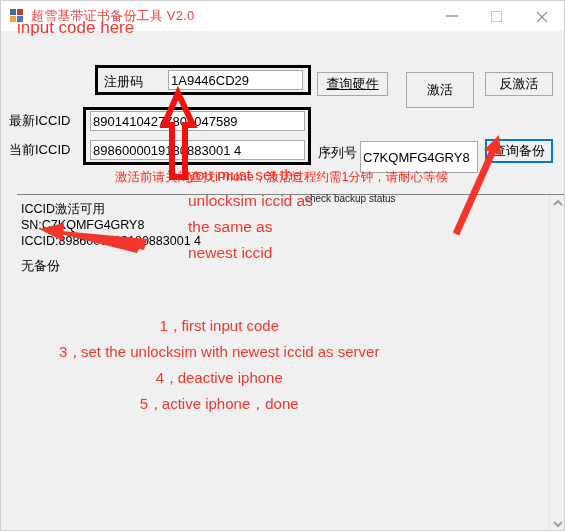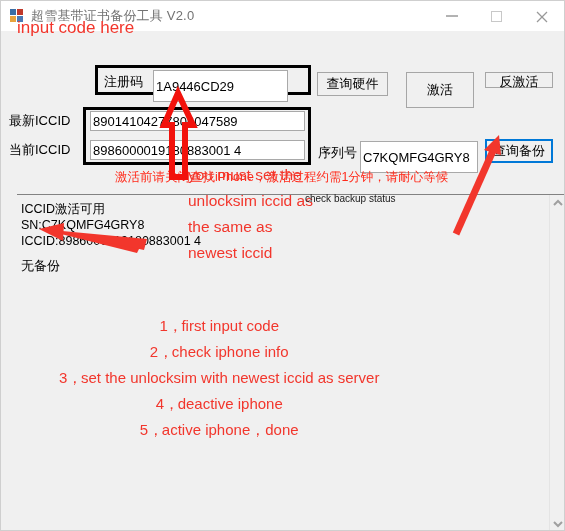--- a/index.html
+++ b/index.html
@@ -32,21 +32,21 @@
   }
   #app-icon {
     position: absolute;
     left: 9px; top: 8px;
     width: 14px; height: 14px;
   }
   #title-text {
     position: absolute;
     left: 30px; top: 6px;
     font-size: 13px;
-    color: #737373;
+    color: #ef4444;
     white-space: nowrap;
     letter-spacing: 0.2px;
   }
   .win-btn {
     position: absolute;
     top: 0;
     width: 45px;
     height: 30px;
     cursor: default;
   }
@@ -86,40 +86,40 @@
     border: 1px solid #a9a9a9;
     box-sizing: border-box;
     font-family: "Liberation Sans", "DejaVu Sans", sans-serif;
     font-size: 13px;
     color: #000000;
     padding: 0 2px;
     line-height: 18px;
     outline: none;
   }
   #input-regcode {
-    left: 152px; top: 39px;
-    width: 135px; height: 32px;
+    left: 167px; top: 39px;
+    width: 135px; height: 20px;
   }
 
   
   .btn {
     position: absolute;
     background: #f0f0f0;
     border: 1px solid #a6a6a6;
     box-sizing: border-box;
     font-family: "Liberation Sans", "DejaVu Sans", sans-serif;
     font-size: 13px;
     color: #000000;
     text-align: center;
     cursor: default;
     padding: 0;
   }
-  #btn-query-hw { left: 316px; top: 41px; width: 71px; height: 24px; }
+  #btn-query-hw { left: 316px; top: 41px; width: 71px; height: 24px; text-decoration: underline; }
   #btn-activate { left: 405px; top: 41px; width: 68px; height: 36px; }
-  #btn-deactivate { left: 484px; top: 41px; width: 68px; height: 16px; }
+  #btn-deactivate { left: 484px; top: 41px; width: 68px; height: 24px; }
 
   
   #iccid-frame {
     position: absolute;
     left: 82px; top: 76px;
     width: 228px; height: 58px;
     border: 3px solid #000000;
     background: #f0f0f0;
     box-sizing: border-box;
   }
@@ -336,23 +336,20 @@
       <div>newest iccid</div>
     </div>
 
     <div class="anno" id="anno-check-backup">check backup status</div>
 
     <div class="anno" id="anno-steps">
       <div>
         <span class="step-num">1，</span><span>first input code</span>
       </div>
       <div>
-        <span class="step-num">2，</span><span>check iphone info</span>
-      </div>
-      <div>
         <span class="step-num">3，</span><span>set the unlocksim with newest iccid as server</span>
       </div>
       <div>
         <span class="step-num">4，</span><span>deactive iphone</span>
       </div>
       <div>
         <span class="step-num">5，</span><span>active iphone，done</span>
       </div>
     </div>
 

